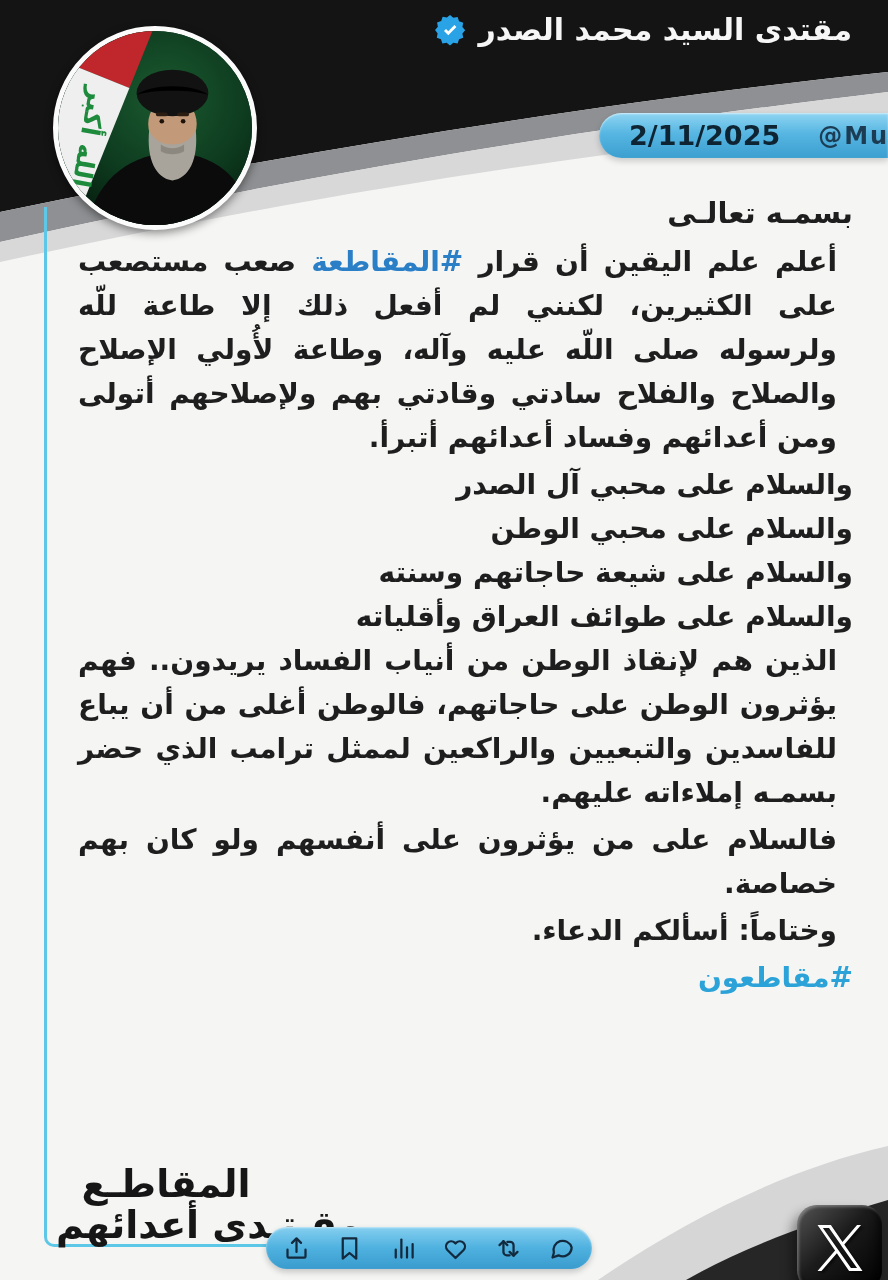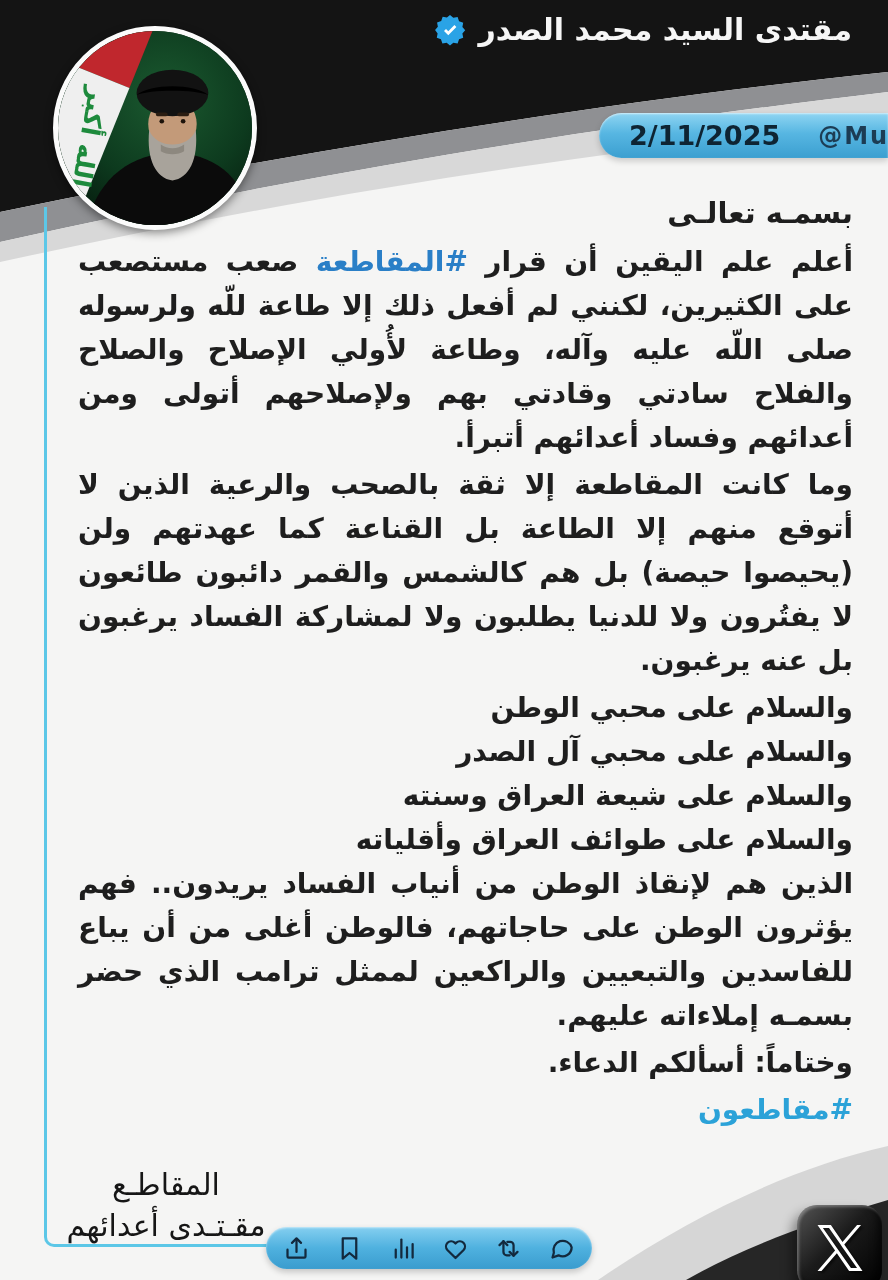--- a/index.html
+++ b/index.html
@@ -49,30 +49,30 @@
     border-bottom-left-radius:10px;
   }
 
   
   .content{
     position:absolute;right:35px;left:78px;top:192px;
     direction:rtl;color:#1e1e1e;font-weight:bold;
     font-size:28px;line-height:44px;text-align:justify;
   }
   .basmala{text-align:right;font-size:29px;line-height:42px;margin-bottom:6px;}
-  .para{margin:0 0 3px 0;}
+  .para{margin:0 16px 3px 0;}
   .salam{text-align:right;}
   .hashtag{color:#2a7fc7;text-decoration:none;font-weight:bold;}
   .hashtag2{color:#2ba2d8;text-align:right;}
 
   
   .signature{
     position:absolute;left:56px;top:1164px;width:220px;
-    text-align:center;color:#161616;font-weight:normal;
-    font-size:30px;line-height:41px;white-space:nowrap;
+    text-align:center;color:#161616;font-weight:bold;
+    font-size:38px;line-height:41px;white-space:nowrap;
   }
 
   
   .action-pill{
     position:absolute;left:266px;top:1227px;width:326px;height:42px;
     border-radius:21px;
     background:linear-gradient(180deg,#85cff0 0%,#4fb1df 50%,#3a9cce 100%);
     box-shadow:0 3px 6px rgba(0,0,0,.2), inset 0 1px 2px rgba(255,255,255,.55);
     display:flex;align-items:center;justify-content:center;gap:26px;
   }
@@ -150,26 +150,26 @@
   <div class="date-pill">
     <span class="date-text">2/11/2025</span>
     <span class="handle-text">@Mu_AlSadr</span>
   </div>
 
   <div class="frame-line"></div>
 
   <div class="content">
     <div class="basmala">بسمـه تعالـى</div>
     <p class="para"><span>أعلم علم اليقين أن قرار </span><a class="hashtag">#المقاطعة</a><span> صعب مستصعب على الكثيرين، لكنني لم أفعل ذلك إلا طاعة للّه ولرسوله صلى اللّه عليه وآله، وطاعة لأُولي الإصلاح والصلاح والفلاح سادتي وقادتي بهم ولإصلاحهم أتولى ومن أعدائهم وفساد أعدائهم أتبرأ.</span></p>
-    <p class="para">وما كانت المقاطعة إلا ثقة بالصحب والرعية الذين لا أتوقع منهم إلا الطاعة بل القناعة كما عهدتهم ولن (يحيصوا حيصة) بل هم كالشمس والقمر دائبون طائعون لا يفتُرون ولا للدنيا يطلبون ولا لمشاركة الفساد يرغبون بل عنه يرغبون.</p>
+    <div class="salam">والسلام على محبي آل الصدر</div>
     <div class="salam">والسلام على محبي الوطن</div>
-    <div class="salam">والسلام على محبي آل الصدر</div>
-    <div class="salam">والسلام على شيعة العراق وسنته</div>
+    <div class="salam">والسلام على شيعة حاجاتهم وسنته</div>
     <div class="salam">والسلام على طوائف العراق وأقلياته</div>
     <p class="para">الذين هم لإنقاذ الوطن من أنياب الفساد يريدون.. فهم يؤثرون الوطن على حاجاتهم، فالوطن أغلى من أن يباع للفاسدين والتبعيين والراكعين لممثل ترامب الذي حضر بسمـه إملاءاته عليهم.</p>
+    <p class="para">فالسلام على من يؤثرون على أنفسهم ولو كان بهم خصاصة.</p>
     <p class="para">وختاماً: أسألكم الدعاء.</p>
     <div class="hashtag2">#مقاطعون</div>
 
   </div>
 
   <div class="signature">
     <div>المقاطـع</div>
     <div>مقـتـدى أعدائهم</div>
   </div>
 

